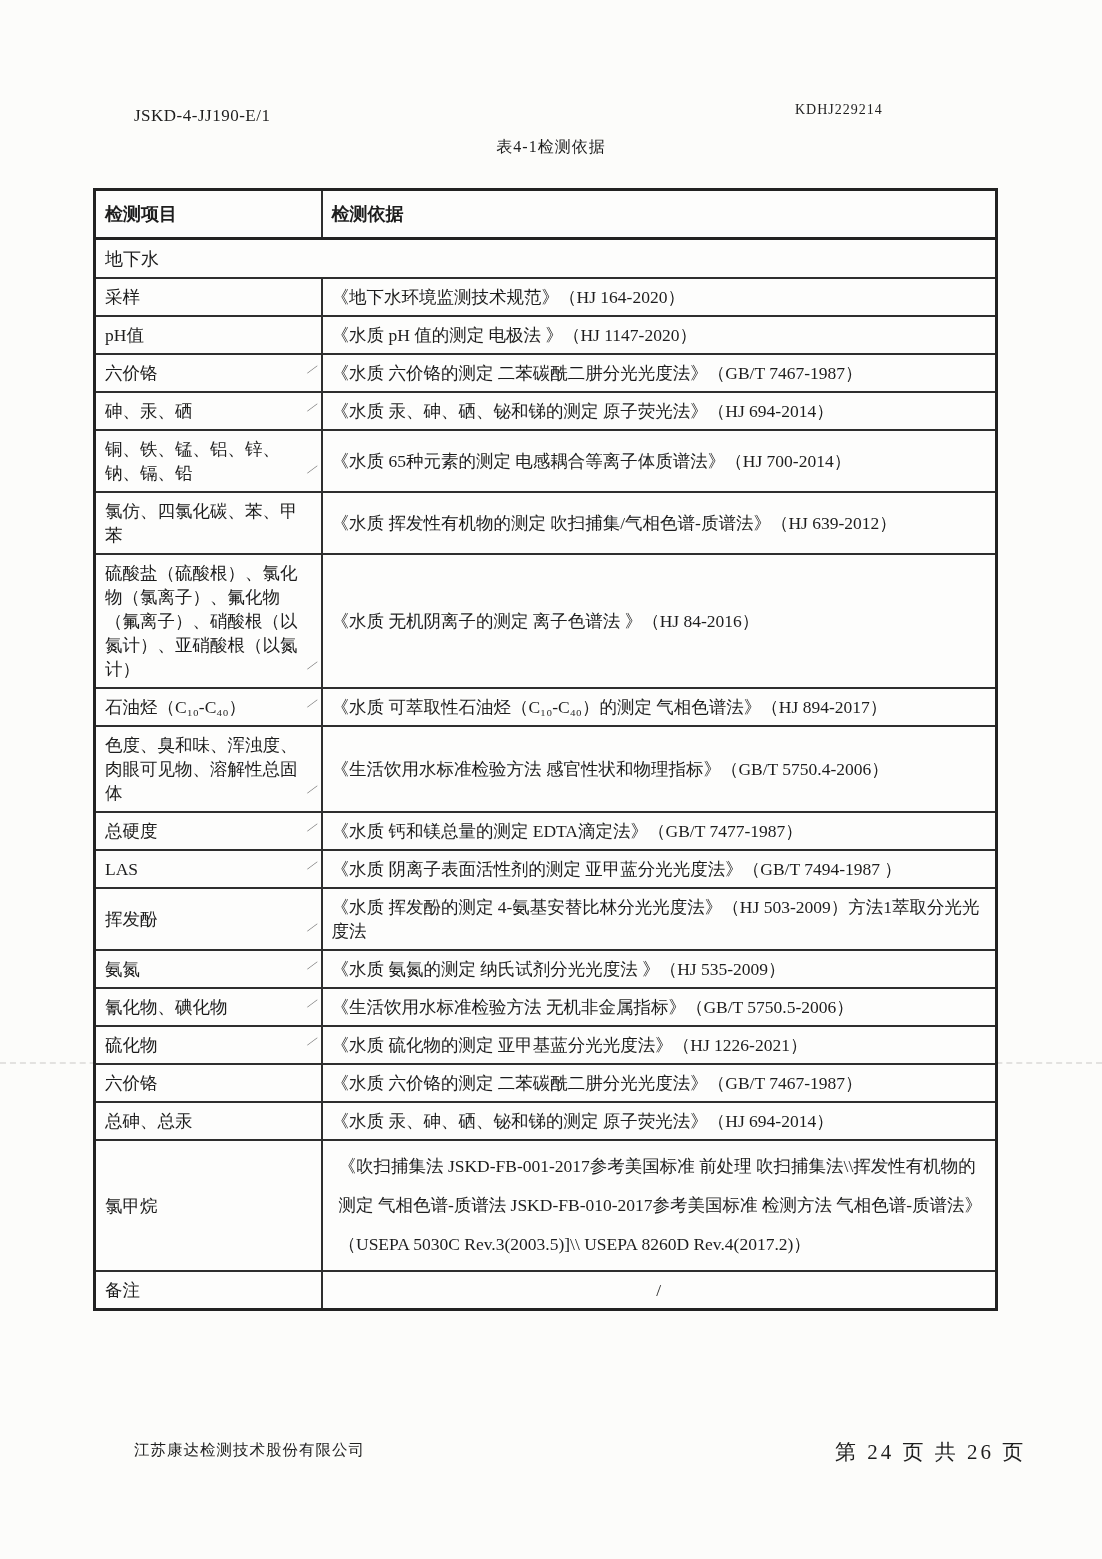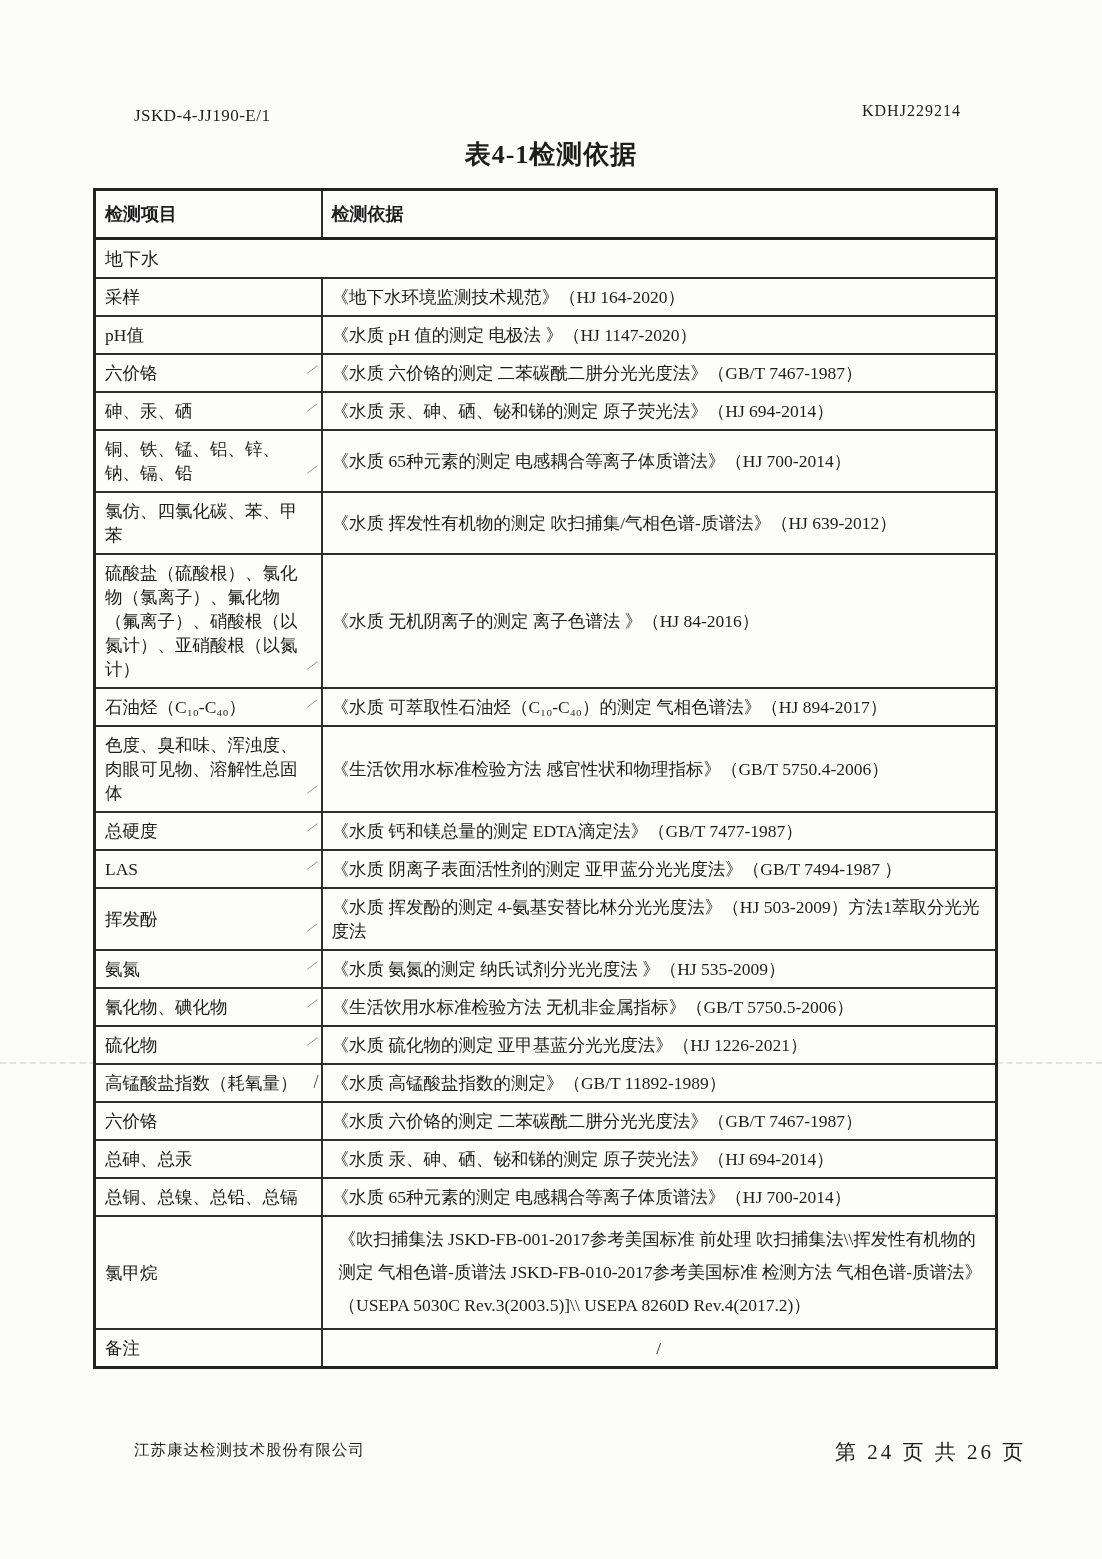--- a/index.html
+++ b/index.html
@@ -4,23 +4,23 @@
 <style>
   html,body { margin:0; padding:0; }
   body {
     width:1102px; height:1559px; position:relative;
     background:#fcfcfa;
     font-family:"Liberation Serif","DejaVu Serif",serif;
     color:#1d1d1d;
     overflow:hidden;
   }
   .doc-code   { position:absolute; left:134px; top:106px; font-size:17px; letter-spacing:.5px; }
-  .report-no  { position:absolute; left:862px; top:102px; font-size:16px; letter-spacing:1px; }
+  .report-no  { position:absolute; left:795px; top:102px; font-size:14px; letter-spacing:1px; }
   .page-title { position:absolute; left:0; top:137px; width:100%; text-align:center;
-                font-size:26px; font-weight:bold; letter-spacing:1px; }
+                font-size:16px; font-weight:normal; letter-spacing:1px; }
 
   .artifact-line { position:absolute; left:0; top:1062px; width:1102px; height:0;
                    border-top:2px dashed #cfcecb; opacity:.55; }
 
   table.t {
     position:absolute; left:93px; top:188px; width:905px;
     border-collapse:collapse; table-layout:fixed;
     border:3px solid #222;
     background:#fdfdfc;
   }
@@ -31,21 +31,21 @@
     line-height:24px;
     vertical-align:middle;
     word-break:break-all;
   }
   tr.head td { font-weight:bold; font-size:18px; height:34px; }
   tr.head    { border-bottom:3px solid #222; }
   tr.section td { height:25px; font-size:18px; }
   td.c1 { position:relative; padding-right:24px; }
   td.c2 {}
   td.c2.center { text-align:center; }
-  tr.loose td.c2 { line-height:33px;padding-left:16px; }
+  tr.loose td.c2 { line-height:39px;padding-left:16px; }
   .tick {
     position:absolute; right:7px; bottom:9px;
     font-size:14px; color:#4d4d4d; opacity:.85;
     transform:rotate(10deg) scaleX(1.3);
   }
   .tick-slash {
     font-size:18px; color:#333; right:2px; bottom:7px;
     transform:none; opacity:.95;
   }
   .footer-company { position:absolute; left:134px; top:1440px; font-size:15.5px; letter-spacing:1px; }
@@ -143,40 +143,32 @@
   <tr>
     <td class="c1"><span>氰化物、碘化物</span><span class="tick">∕</span></td>
     <td class="c2">《生活饮用水标准检验方法 无机非金属指标》（GB/T 5750.5-2006）</td>
   </tr>
 
   <tr>
     <td class="c1"><span>硫化物</span><span class="tick">∕</span></td>
     <td class="c2">《水质 硫化物的测定 亚甲基蓝分光光度法》（HJ 1226-2021）</td>
   </tr>
 
-  <tr>
-    <td class="c1"><span>高锰酸盐指数（耗氧量）</span><span class="tick tick-slash">/</span></td>
-    <td class="c2">《水质 高锰酸盐指数的测定》（GB/T 11892-1989）</td>
-  </tr>
 
 
   <tr>
     <td class="c1"><span>六价铬</span></td>
     <td class="c2">《水质 六价铬的测定 二苯碳酰二肼分光光度法》（GB/T 7467-1987）</td>
   </tr>
 
   <tr>
     <td class="c1"><span>总砷、总汞</span></td>
     <td class="c2">《水质 汞、砷、硒、铋和锑的测定 原子荧光法》（HJ 694-2014）</td>
   </tr>
 
-  <tr>
-    <td class="c1"><span>总铜、总镍、总铅、总镉</span></td>
-    <td class="c2">《水质 65种元素的测定 电感耦合等离子体质谱法》（HJ 700-2014）</td>
-  </tr>
 
   <tr class="loose">
     <td class="c1"><span>氯甲烷</span></td>
     <td class="c2">《吹扫捕集法 JSKD-FB-001-2017参考美国标准 前处理 吹扫捕集法\\挥发性有机物的测定 气相色谱-质谱法 JSKD-FB-010-2017参考美国标准 检测方法 气相色谱-质谱法》（USEPA 5030C Rev.3(2003.5)]\\ USEPA 8260D Rev.4(2017.2)）</td>
   </tr>
 
   <tr>
     <td class="c1"><span>备注</span></td>
     <td class="c2 center">/</td>
   </tr>

